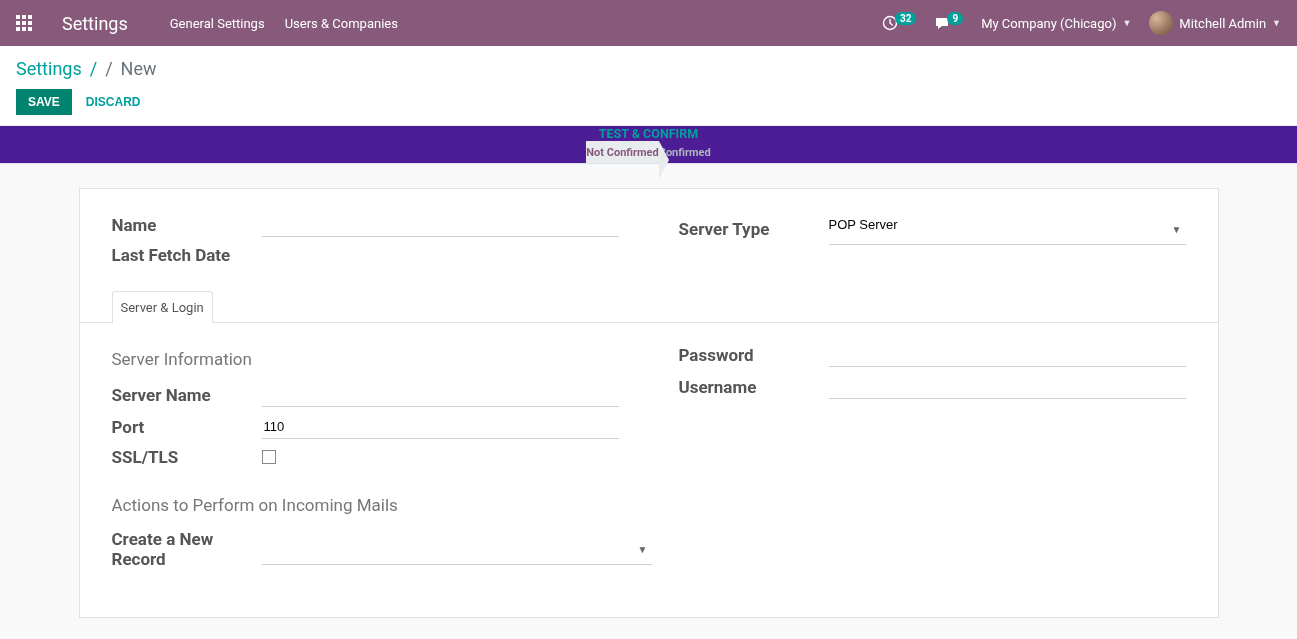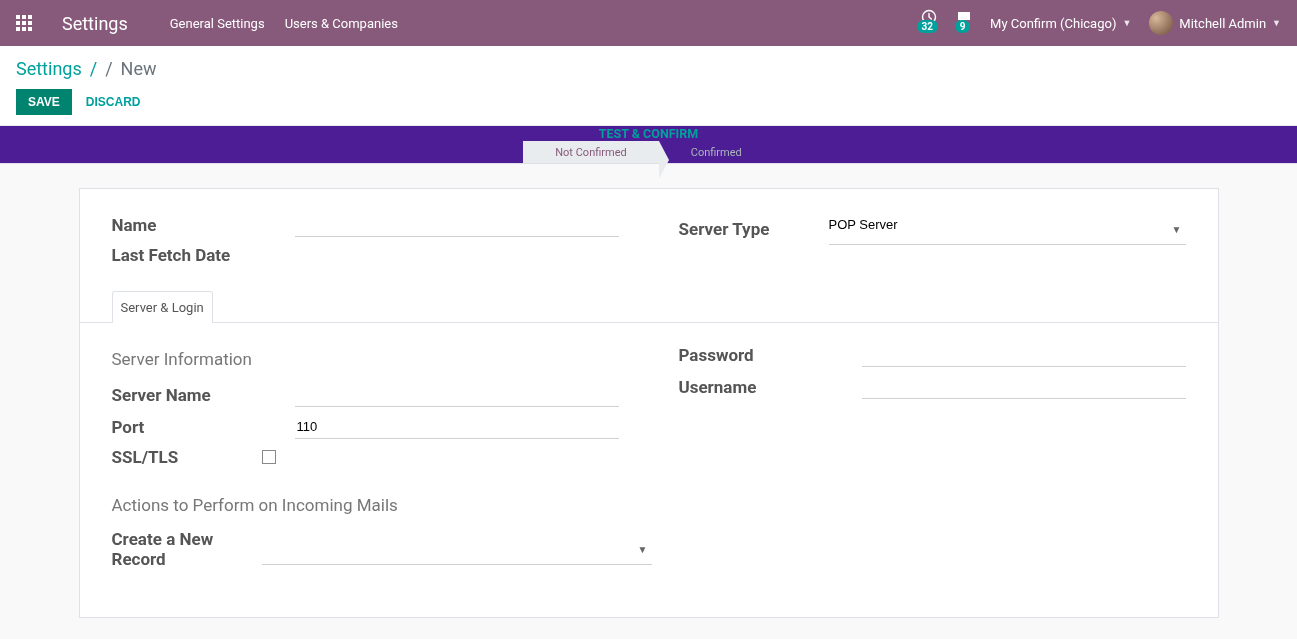--- a/index.html
+++ b/index.html
@@ -4,47 +4,47 @@
 <style>
 *{box-sizing:border-box;margin:0;padding:0;}
 body{font-family:-apple-system,BlinkMacSystemFont,"Segoe UI",Roboto,"Helvetica Neue",Arial,sans-serif;font-size:13px;color:#4c4c4c;background:#f9f9f9;width:1297px;height:639px;overflow:hidden;}
 .topnav{height:46px;background:#875a7b;display:flex;align-items:center;color:#fff;padding:0 16px;}
 .apps-icon{width:16px;height:16px;display:grid;grid-template-columns:repeat(3,4px);grid-template-rows:repeat(3,4px);gap:2px;cursor:pointer;}
 .apps-icon span{background:#fff;width:4px;height:4px;}
 .brand{font-size:18px;margin-left:30px;margin-right:42px;}
 .menu-link{color:#fff;font-size:13px;margin-right:20px;cursor:pointer;}
 .nav-spacer{flex:1;}
 .nav-right{display:flex;align-items:center;gap:18px;}
-.icon-badge{position:relative;display:flex;align-items:center;cursor:pointer;flex-direction:column;}
+.icon-badge{position:relative;display:flex;align-items:center;cursor:pointer;}
 .badge{background:#00a09d;color:#fff;border-radius:9px;font-size:10px;padding:1px 5px;margin-left:-3px;position:relative;top:-5px;font-weight:700;}
 .company-sel,.user-sel{display:flex;align-items:center;gap:6px;cursor:pointer;font-size:13px;}
 .avatar{width:24px;height:24px;border-radius:50%;background:radial-gradient(circle at 30% 30%,#d7b899,#6d4a3a);}
 .caret{font-size:9px;opacity:.85;}
 .sub-header{background:#fff;padding:12px 16px 0;border-bottom:1px solid #e9ecef;}
 .breadcrumb{display:flex;align-items:center;gap:8px;font-size:18px;margin-bottom:10px;}
 .bc-link{color:#00a09d;cursor:pointer;}
 .bc-sep{color:#00a09d;}
 .bc-current{color:#6c757d;}
 .action-row{display:flex;align-items:center;gap:14px;margin-bottom:10px;}
 .btn-save{background:#00846f;color:#fff;border:none;padding:6px 12px;font-weight:700;font-size:12px;cursor:pointer;text-transform:uppercase;}
 .btn-discard{color:#00a09d;background:none;border:none;font-weight:700;font-size:12px;cursor:pointer;text-transform:uppercase;}
 .status-bar{background:#4c1d95;height:38px;border-bottom:1px solid #dee2e6;display:flex;align-items:center;padding:0 16px;flex-direction:column;}
 .btn-test{color:#00a09d;font-weight:700;font-size:12.5px;cursor:pointer;text-transform:uppercase;}
 .status-spacer{flex:1;}
 .status-steps{display:flex;align-items:stretch;height:100%;}
-.status-step{display:flex;align-items:center;padding:0 32px;font-size:11px;font-weight:400;height:100%;position:relative;}
+.status-step{display:flex;align-items:center;padding:0 0;font-size:11px;font-weight:700;height:100%;position:relative;}
 .status-step.active{background:#e9ecef;color:#875a7b;}
 .status-step.inactive{color:#adb5bd;}
 .status-step.active::after{content:"";position:absolute;right:-10px;top:0;width:0;height:0;border-top:19px solid transparent;border-bottom:19px solid transparent;border-left:10px solid #e9ecef;z-index:2;}
 .form-sheet{background:#fff;border:1px solid #dee2e6;margin:24px auto 0;width:1140px;min-height:430px;padding:24px 32px;}
 .form-grid{display:flex;gap:60px;margin-bottom:18px;}
 .form-col{flex:1;}
 .form-row{display:flex;align-items:center;margin-bottom:8px;}
 .form-label{width:150px;font-weight:700;color:#555;font-size:17px;}
-.form-input{flex:1;border:none;border-bottom:1px solid #d0d0d0;padding:4px 2px;font-size:13px;outline:none;background:transparent;margin-left:33px;}
+.form-input{flex:1;border:none;border-bottom:1px solid #d0d0d0;padding:4px 2px;font-size:13px;outline:none;background:transparent;}
 .form-select{flex:1;border:none;border-bottom:1px solid #d0d0d0;padding:4px 2px 12px 0;font-size:13px;outline:none;background:transparent;appearance:none;position:relative;}
 .select-wrap{flex:1;position:relative;display:flex;align-items:center;}
 .select-caret{position:absolute;right:4px;font-size:10px;color:#666;pointer-events:none;}
 .tabs{display:flex;border-bottom:1px solid #dee2e6;margin:0 -32px 20px;padding:0 32px;}
 .tab{padding:8px 8px;border:1px solid #dee2e6;border-bottom:none;background:#fff;font-size:13px;margin-bottom:-1px;cursor:pointer;color:#555;border-radius:3px 3px 0 0;}
 .section-title{font-size:17px;color:#777;margin-bottom:14px;margin-top:6px;font-weight:400;}
 .checkbox{width:14px;height:14px;border:1px solid #888;cursor:pointer;}
 svg{display:block;}
 </style>
 </head>
@@ -74,21 +74,21 @@
         </svg>
       <span class="badge">32</span>
     </div>
     <div class="icon-badge">
       <svg width="16" height="16" viewBox="0 0 16 16">
           <path d="M2 3h12v8H8l-4 3v-3H2z" fill="#fff"></path>
         </svg>
       <span class="badge">9</span>
     </div>
     <div class="company-sel">
-      <span>My Confirm (Chicago)</span>
+      <span>My Company (Chicago)</span>
       <span class="caret">▼</span>
     </div>
     <div class="user-sel">
       <div class="avatar"></div>
       <span>Mitchell Admin</span>
       <span class="caret">▼</span>
     </div>
   </div>
 </div>
 

